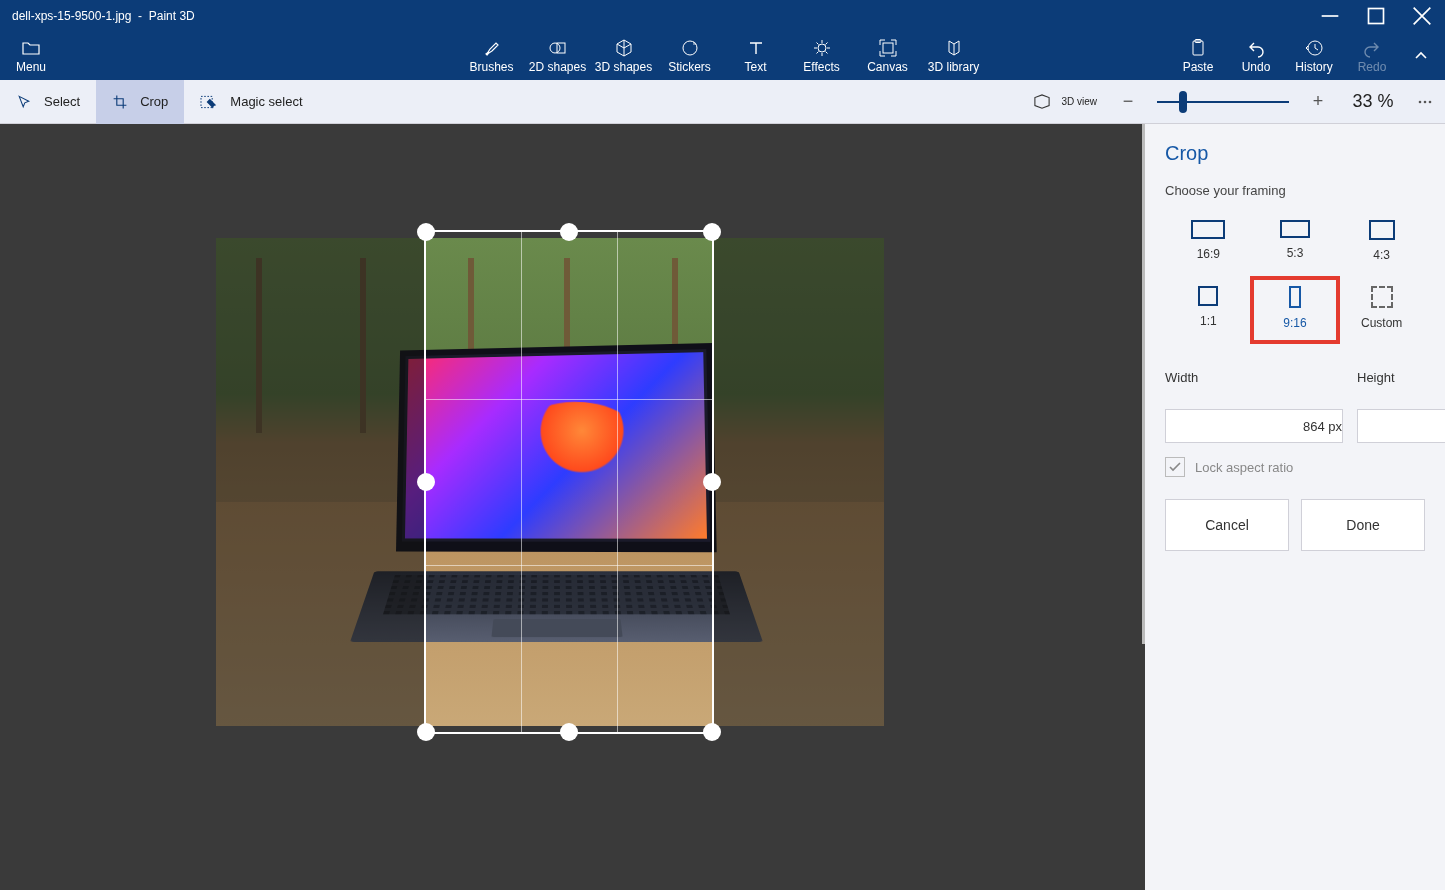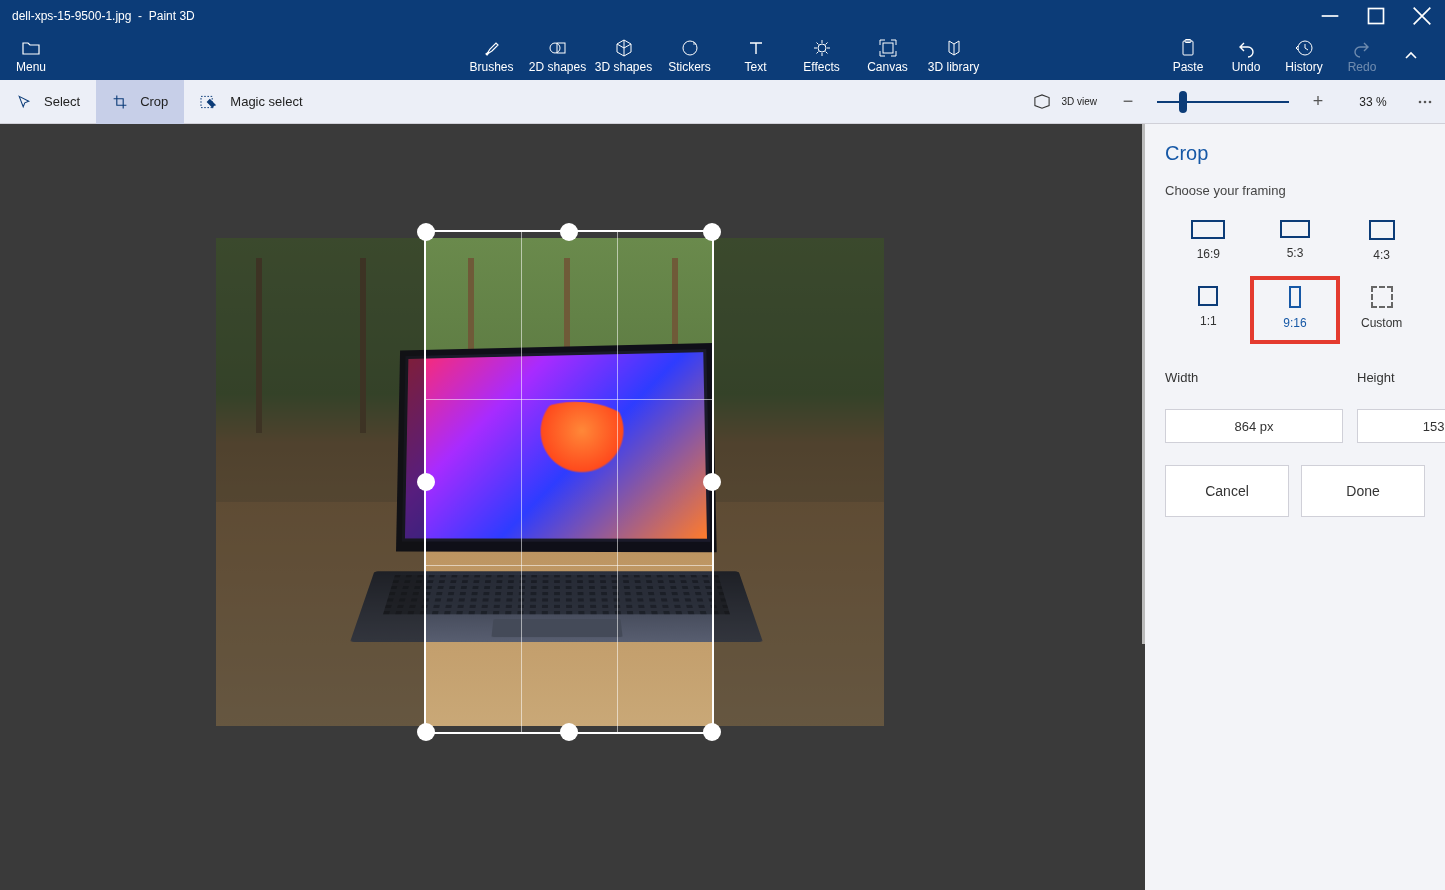--- a/index.html
+++ b/index.html
@@ -9,37 +9,37 @@
   .title-bar { height: 32px; background: #0c3c78; display: flex; align-items: center; padding-left: 12px; color: #fff; font-size: 12px; }
   .title-bar .spacer { flex: 1; }
   .win-btn { width: 46px; height: 32px; display: flex; align-items: center; justify-content: center; cursor: pointer; }
 
   
   .ribbon { height: 48px; background: #0c3c78; display: flex; align-items: center; color: #fff; position: relative; }
   .ribbon-left { display: flex; align-items: center; }
   .menu-btn { width: 62px; height: 48px; display: flex; flex-direction: column; align-items: center; justify-content: center; font-size: 12px; gap: 2px; cursor: pointer; }
   .ribbon-center { position: absolute; left: 50%; transform: translateX(-50%); display: flex; gap: 0; }
   .tool-btn { width: 66px; height: 48px; display: flex; flex-direction: column; align-items: center; justify-content: center; font-size: 12px; gap: 2px; cursor: pointer; }
-  .ribbon-right { margin-left: auto; display: flex; align-items: center; padding-right: 14px; text-align: center; }
+  .ribbon-right { margin-left: auto; display: flex; align-items: center; padding-right: 4px; text-align: center; }
   .right-btn { width: 58px; height: 48px; display: flex; flex-direction: column; align-items: center; justify-content: center; font-size: 12px; gap: 2px; cursor: pointer; }
   .right-btn.disabled { opacity: 0.4; cursor: default; }
   .expand-btn { width: 40px; height: 48px; display: flex; align-items: center; justify-content: center; cursor: pointer; }
 
   
   .subbar { height: 44px; background: #eceff7; display: flex; align-items: center; border-bottom: 1px solid #d0d0d8; }
   .sub-item { height: 44px; display: flex; align-items: center; gap: 12px; padding: 0 16px; font-size: 13px; color: #222; cursor: pointer; }
   .sub-item.active { background: #c7cfe8; }
   .subbar .spacer { flex: 1; }
   .view3d { display: flex; align-items: center; gap: 10px; font-size: 10px; color: #222; padding: 0 8px; cursor: pointer; }
   .zoom-ctrl { display: flex; align-items: center; gap: 12px; padding: 0 6px; }
   .zoom-btn { width: 34px; height: 34px; display: flex; align-items: center; justify-content: center; color: #555; cursor: pointer; font-size: 18px; }
   .zoom-slider { width: 132px; position: relative; height: 20px; display: flex; align-items: center; }
   .zoom-track { width: 100%; height: 2px; background: #0c3c78; }
   .zoom-thumb { position: absolute; width: 8px; height: 22px; background: #0c3c78; border-radius: 4px; left: 22px; }
-  .zoom-val { font-size: 12px; color: #222; width: 52px; text-align: center; }
+  .zoom-val { font-size: 18px; color: #222; width: 52px; text-align: center; }
   .more-btn { width: 40px; height: 44px; display: flex; align-items: center; justify-content: center; cursor: pointer; color: #555; }
 
   
   .main { display: flex; height: calc(890px - 32px - 48px - 44px); }
   .canvas-area { flex: 1; background: #3a3a3a; position: relative; overflow: hidden; }
   .image-wrap { position: absolute; left: 216px; top: 114px; width: 668px; height: 488px; }
   .photo { width: 100%; height: 100%; position: relative; overflow: hidden; }
   .photo::before { content:""; position:absolute; inset:0; background: linear-gradient(180deg,#6a8a4c 0%, #5c7a42 32%, #997a4e 42%, #c4a06a 100%); }
   .photo .wood { position:absolute; bottom:0; left:0; right:0; height: 46%; background: linear-gradient(180deg, #b98f5b 0%, #c9a877 100%); }
   .photo .fence1 { position:absolute; top:4%; left:6%; width:6px; height:36%; background:#6f5a38; box-shadow: 104px 0 0 #6f5a38, 212px 0 0 #6f5a38, 308px 0 0 #6f5a38, 416px 0 0 #6f5a38; }
@@ -77,21 +77,21 @@
   .shape.r11  { width:20px; height:20px; }
   .shape.r916 { width:12px; height:22px; }
   .shape.custom { width:22px; height:22px; border: 2px dashed #666; }
   .frame-opt .lbl { font-size: 12px; color:#333; }
   .frame-opt.selected .lbl { color:#1658a6;text-align:center; }
   .frame-opt.selected .shape { border-color:#1658a6; }
   .frame-opt.highlight::after { content:""; position:absolute; inset:-2px; border:4px solid #e43b2f; pointer-events:none; }
   .dims { display:flex; gap:14px; margin-top: 28px; }
   .dim-col { flex:1; display:flex; flex-direction:column; gap:24px; }
   .dim-col label { font-size:13px; color:#333; }
-  .dim-input { height:34px; border:1px solid #d0d0d8; background:#fff; text-align:center; font-size:13px; color:#333; }
+  .dim-input { height:34px; border:1px solid #d0d0d8; background:#fff; text-align:right; font-size:13px; color:#333; }
   .lockrow { display:flex; align-items:center; gap:10px; margin-top:14px; font-size:13px; color:#888; }
   .chk { width:20px; height:20px; border:1px solid #bbb; display:flex; align-items:center; justify-content:center; color:#888; font-size:14px; }
   .btnrow { display:flex; gap:12px; margin-top:22px; }
   .pbtn { flex:1; height:52px; border:1px solid #d0d0d8; background:#fff; font-size:14px; color:#333; cursor:pointer; }
   .scroll-indicator { position:absolute; left:-3px; top:0; width:3px; height:520px; background:#bbb; }
 
   
   .ico { width:20px; height:20px; display:inline-block; }
 </style>
 </head>
@@ -334,19 +334,27 @@
       <div class="dim-col">
         <label>Width</label>
         <input class="dim-input" value="864 px" style="">
       </div>
       <div class="dim-col">
         <label>Height</label>
         <input class="dim-input" value="1536 px" style="">
       </div>
     </div>
 
+    <div class="lockrow">
+      <div class="chk">
+        <svg width="14" height="14" viewBox="0 0 14 14">
+            <path d="M2 7l3 3 7-7" fill="none" stroke="#888" stroke-width="1.6"></path>
+          </svg>
+      </div>
+      <span>Lock aspect ratio</span>
+    </div>
 
     <div class="btnrow">
       <button class="pbtn">Cancel</button>
       <button class="pbtn">Done</button>
     </div>
   </div>
 </div>
 
 </body></html>

